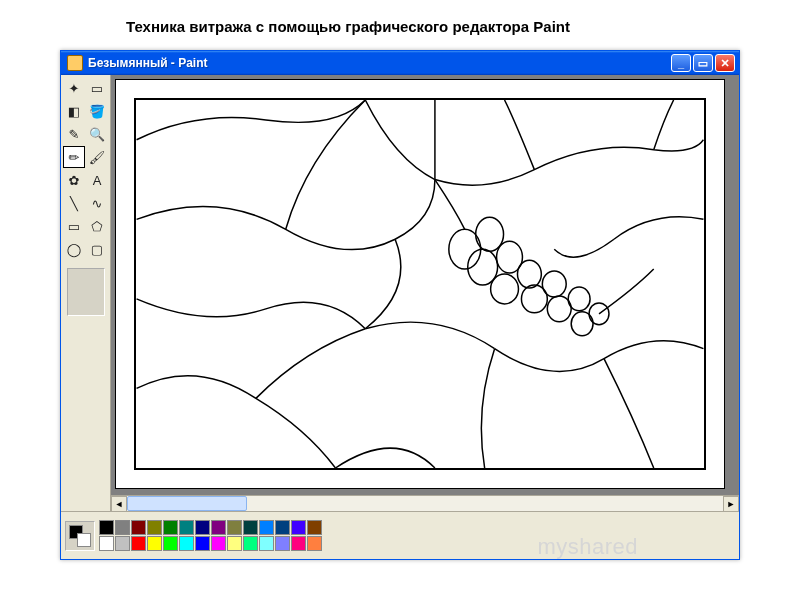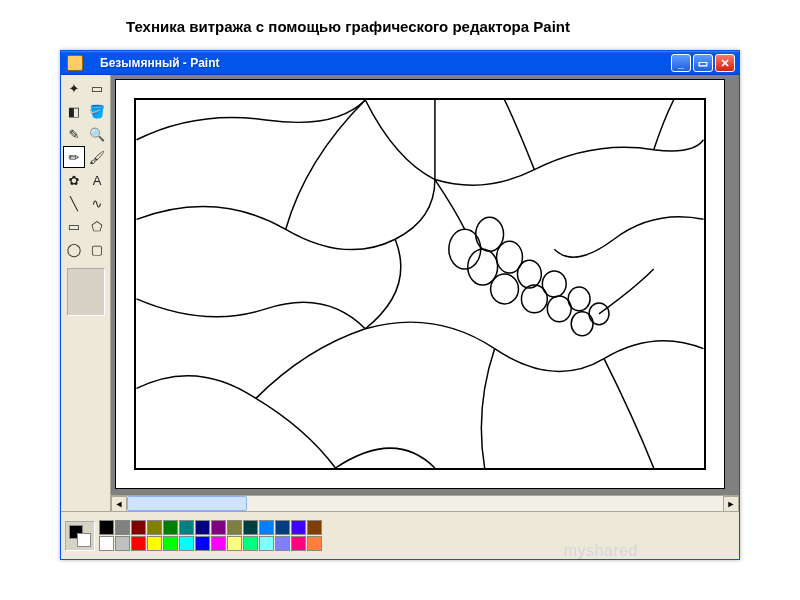--- a/index.html
+++ b/index.html
@@ -43,21 +43,21 @@
     padding: 0 4px 0 6px;
     font-size: 12px;
   }
   .titlebar .app-icon {
     width: 16px; height: 16px;
     background: #ffcc66;
     border: 1px solid #996600;
     margin-right: 5px;
     border-radius: 2px;
   }
-  .titlebar .title-text { flex: 1; text-shadow: 1px 1px 1px rgba(0,0,0,0.3); margin-left: 12px; }
+  .titlebar .title-text { flex: 1; text-shadow: 1px 1px 1px rgba(0,0,0,0.3); }
   .win-buttons { display: flex; gap: 2px; }
   .win-btn {
     width: 20px; height: 18px;
     border: 1px solid #fff;
     border-radius: 3px;
     display: flex; align-items: center; justify-content: center;
     font-size: 11px; font-weight: bold;
     color: #fff;
   }
   .win-btn.min, .win-btn.max { background: linear-gradient(to bottom,#5e9dff,#1c5ee0); }
@@ -200,21 +200,21 @@
     gap: 1px;
   }
   .swatch {
     width: 15px; height: 15px;
     border: 1px solid #888;
   }
   .watermark {
     position: absolute;
     right: 58px;
     bottom: 40px;
-    font-size: 16px;
+    font-size: 22px;
     color: #d6d6d6;
     font-family: Arial, sans-serif;
     letter-spacing: 0.5px;
     pointer-events: none;
   }
 </style>
 </head>
 <body>
 
 <div class="page">

